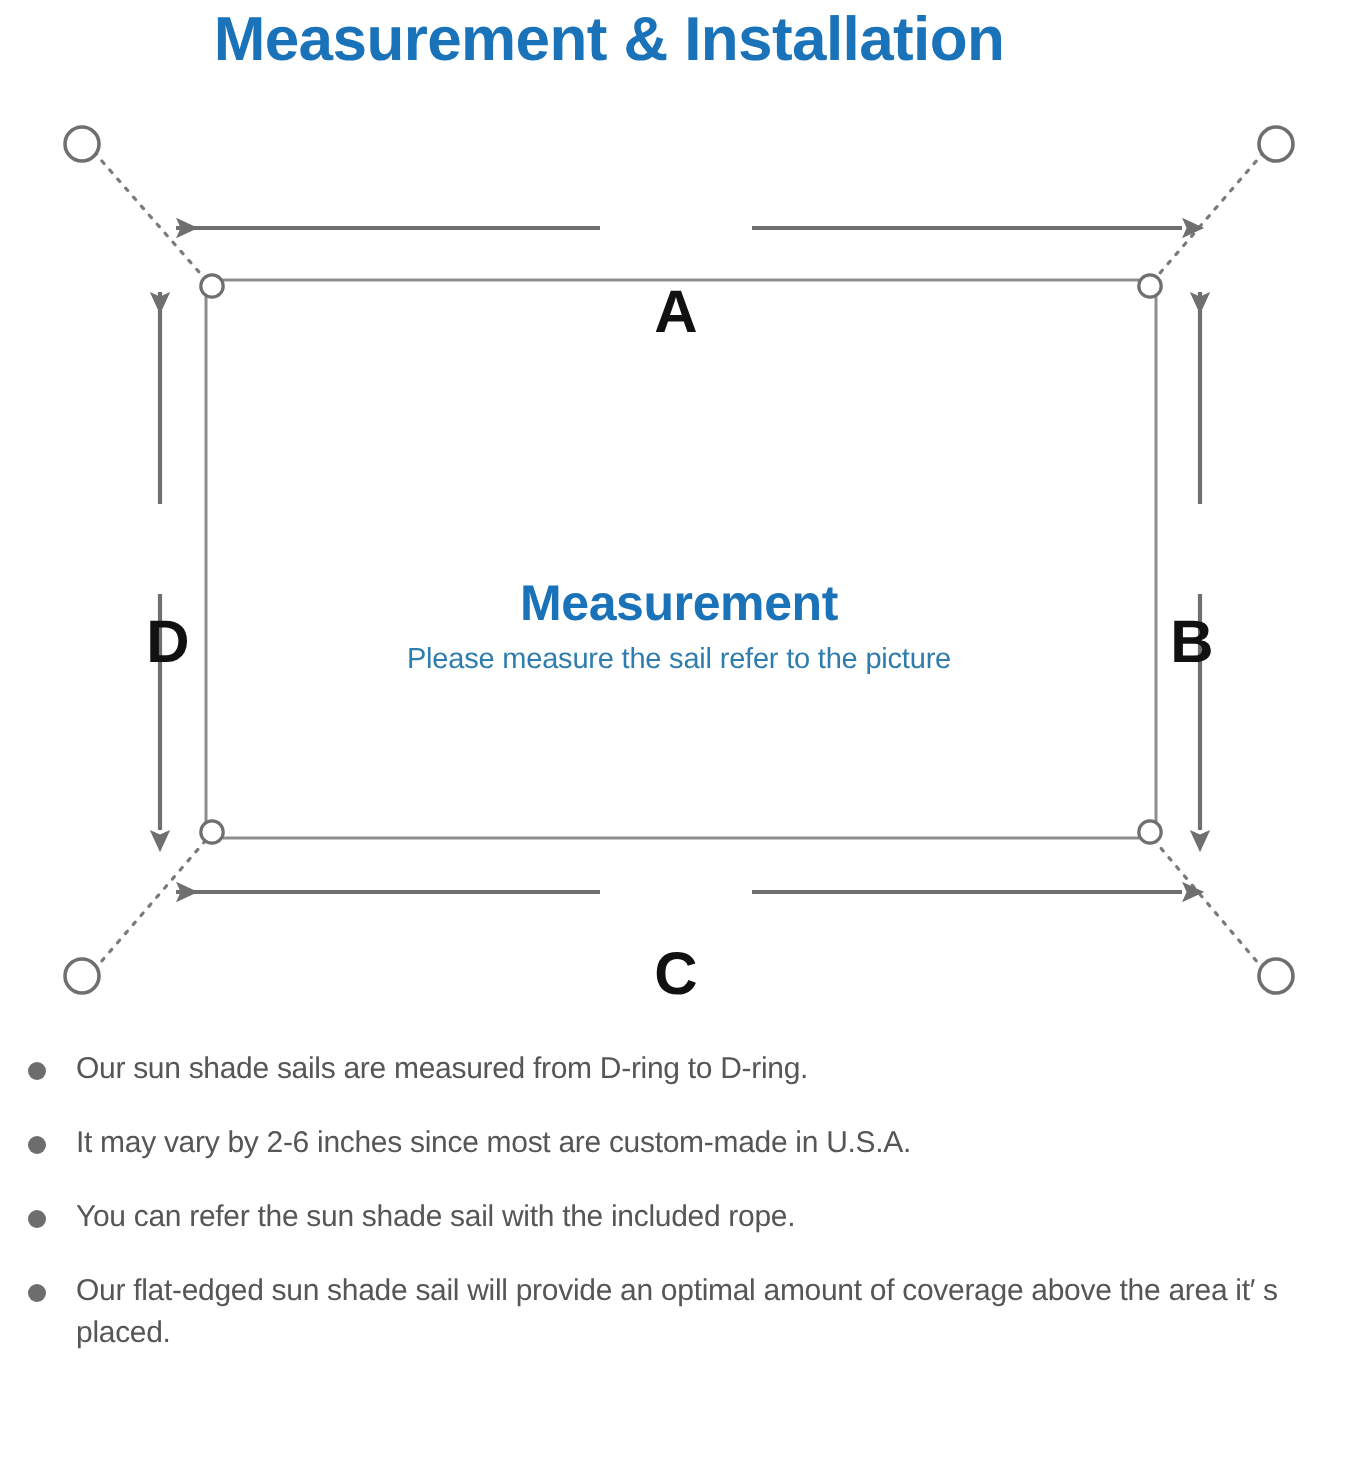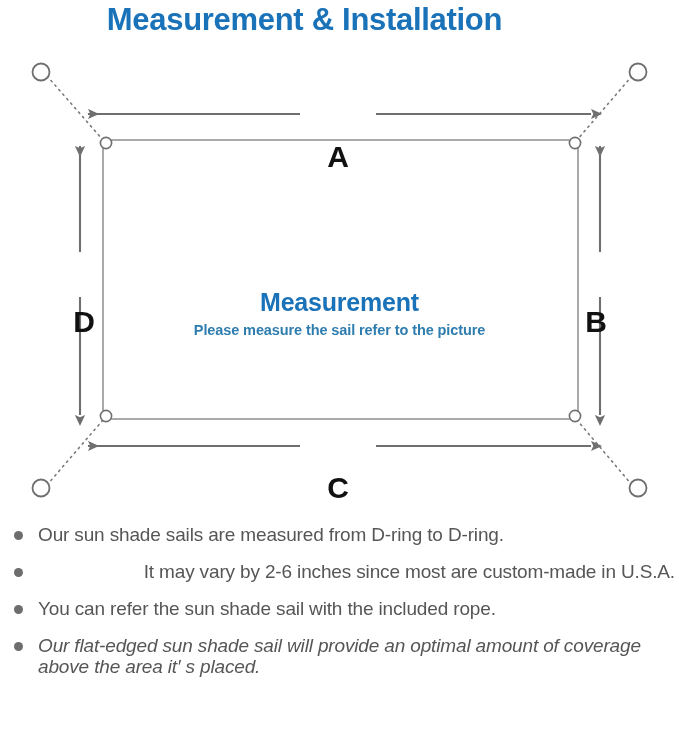--- a/index.html
+++ b/index.html
@@ -54,21 +54,21 @@
   #measurement-heading {
     top: 243px;
     font-size: 25px;
     font-weight: bold;
     color: #1A72B8;
     letter-spacing: -0.2px;
   }
   #measurement-subtitle {
     top: 277px;
     font-size: 14.5px;
-    font-weight: bold;
+    font-weight: normal;
     color: #2E7DAE;
     letter-spacing: -0.1px;
   }
 
   
   .dim-letter {
     position: absolute;
     font-family: "Liberation Sans", sans-serif;
     font-weight: bold;
     font-size: 30px;
@@ -85,40 +85,40 @@
   #notes {
     position: absolute;
     left: 10px;
     top: 524px;
     width: 665px;
   }
   .note-item {
     position: relative;
     padding-left: 28px;
     color: #565656;
-    font-size: 19px;
+    font-size: 15px;
     line-height: 21px;
     font-family: "Liberation Sans", sans-serif;
     letter-spacing: -0.15px;
   }
   .note-bullet {
     position: absolute;
     left: 4px;
     top: 7px;
     width: 9px;
     height: 9px;
     border-radius: 50%;
     background: #6d6d6d;
   }
   .note-text { display: block; }
   .note-1 { margin-top: 0px; }
-  .note-2 { margin-top: 16px; text-align: right; }
+  .note-2 { margin-top: 16px; }
   .note-3 { margin-top: 16px; }
   .note-4 { margin-top: 16px; }
-  .note-5 { margin-top: 16px; font-style: italic; }
+  .note-5 { margin-top: 16px; }
 </style>
 </head>
 <body>
 
 <div id="page-title">Measurement &amp; Installation</div>
 
 <div id="diagram">
   <svg width="679" height="470" viewBox="0 0 679 470" xmlns="http://www.w3.org/2000/svg">
     <defs>
       <marker id="arrowL" markerWidth="13" markerHeight="11" refX="11.5" refY="5.5" orient="auto" markerUnits="userSpaceOnUse">

